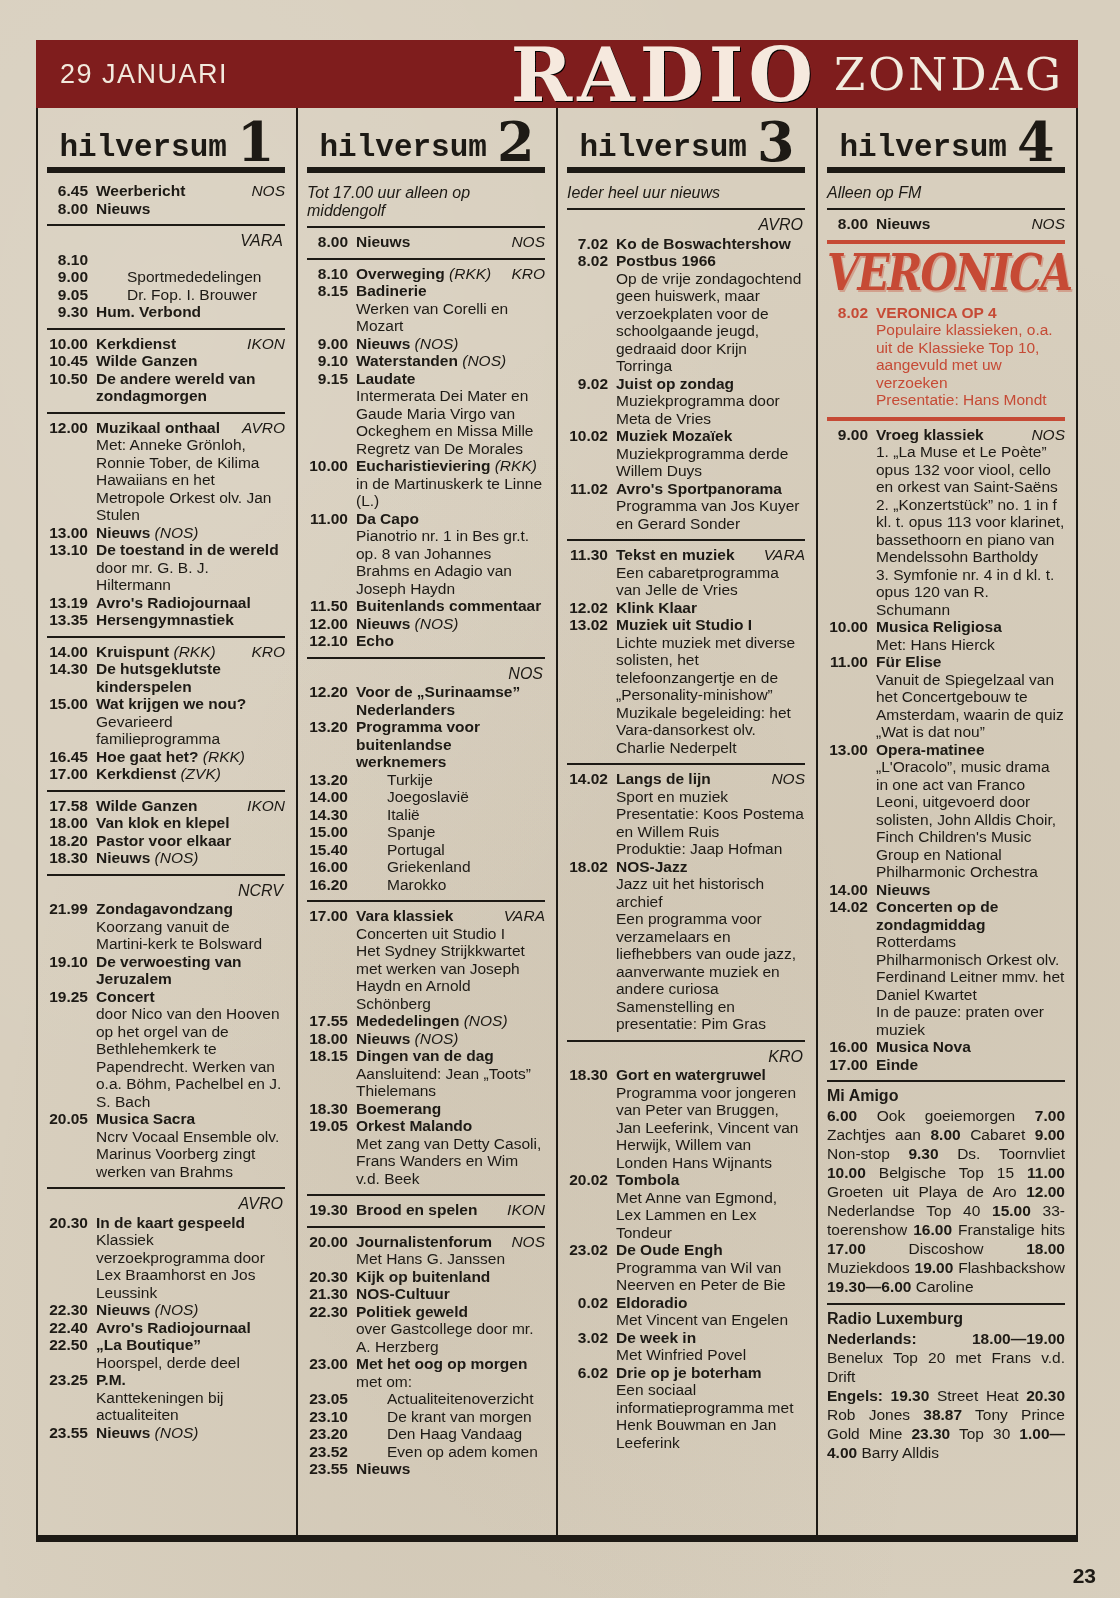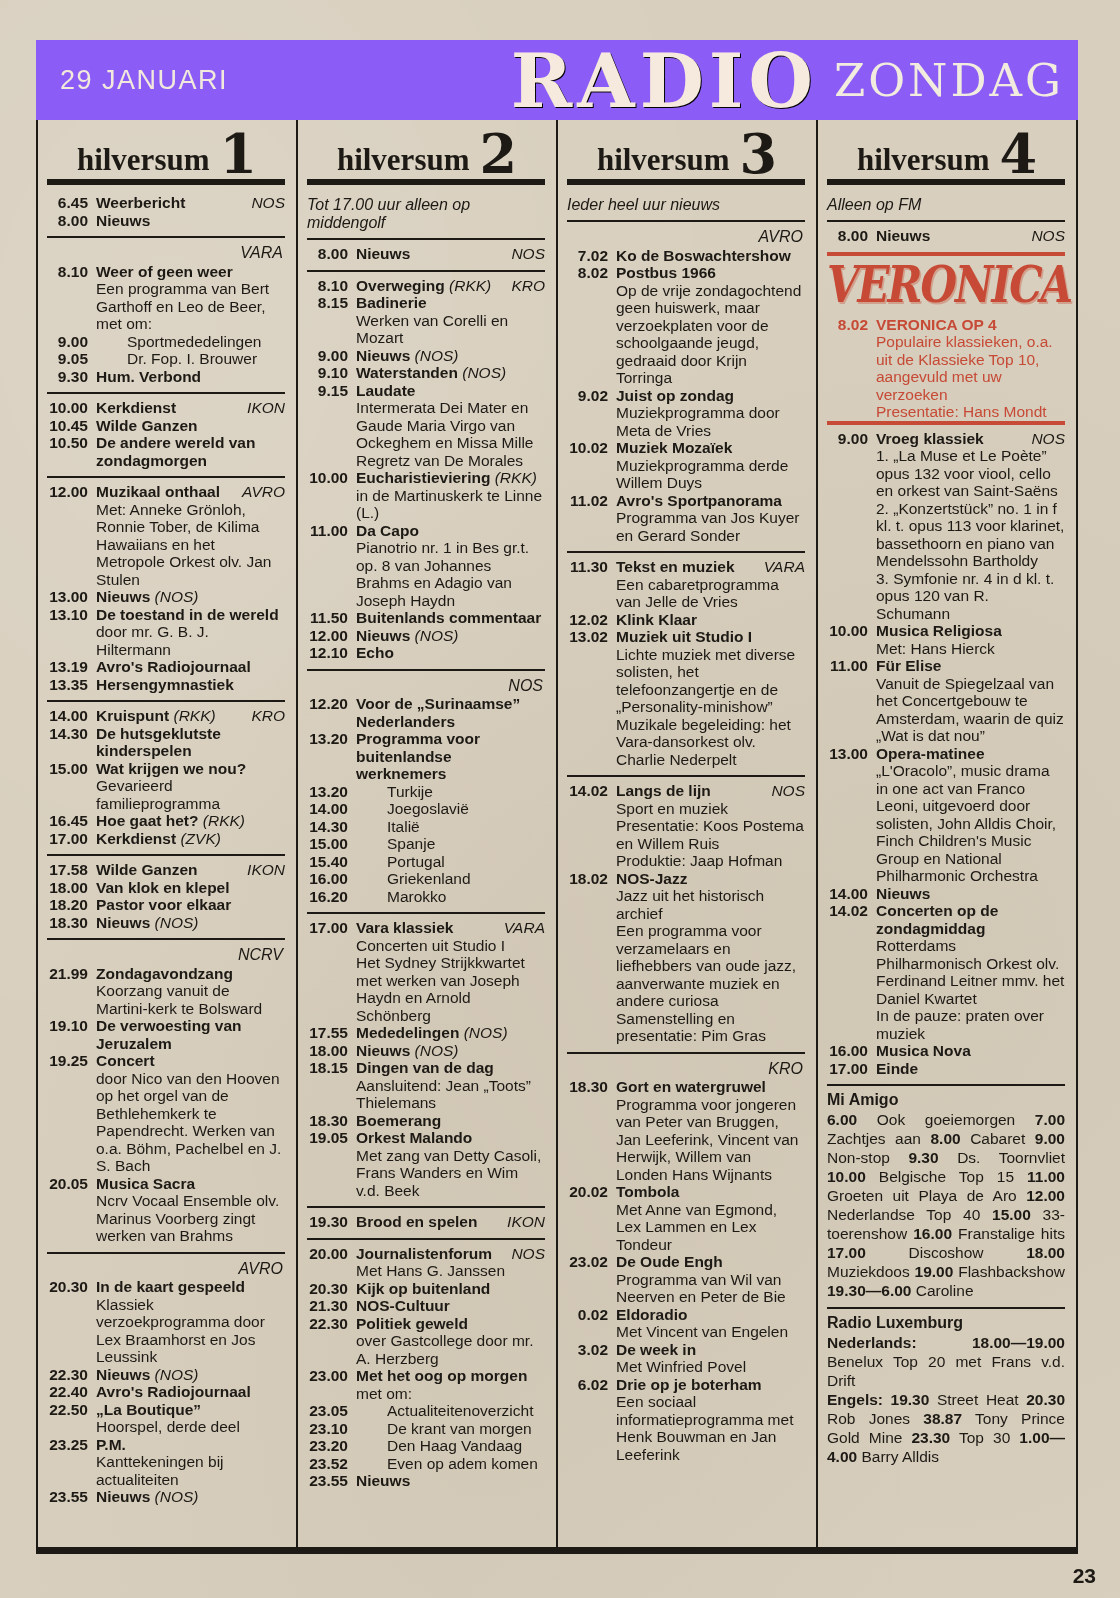--- a/index.html
+++ b/index.html
@@ -15,21 +15,21 @@
     background-image:
       radial-gradient(ellipse at 15% 20%, rgba(255,255,255,.10), transparent 45%),
       radial-gradient(ellipse at 80% 60%, rgba(120,100,70,.07), transparent 55%),
       radial-gradient(ellipse at 40% 85%, rgba(120,100,70,.06), transparent 50%);
     color:var(--ink);
     font-family:"Liberation Sans", sans-serif;
   }
   .frame{position:absolute;left:36px;top:40px;width:1042px;}
   
   .masthead{
-    height:80px;background:#8b5cf6;color:#f2e9dd;
+    height:68px;background:#7f1d1d;color:#f2e9dd;
     display:flex;align-items:center;box-sizing:border-box;padding:0 14px 0 24px;
   }
   .mast-date{font-size:27px;letter-spacing:1.5px;font-weight:400;}
   .mast-radio{
     margin-left:auto;font-family:"DejaVu Serif", serif;font-weight:bold;
     font-size:74px;letter-spacing:5px;line-height:1;color:#f6e9de;
     text-shadow:1px 1px 0 #000;transform:scaleY(1.02);
   }
   .mast-day{
     font-family:"DejaVu Serif", serif;font-size:45px;letter-spacing:3px;
@@ -42,21 +42,21 @@
     border-bottom:7px solid var(--ink);
     min-height:1434px;box-sizing:border-box;
   }
   .col{flex:1 1 0;border-right:2px solid var(--ink);box-sizing:border-box;
        padding:0 11px 10px 9px;min-width:0;}
   .col:last-child{border-right:none;}
   .station{
     display:flex;align-items:flex-end;justify-content:center;gap:10px;
     padding:13px 2px 4px;border-bottom:6px solid var(--ink);margin-bottom:4px;
   }
-  .station-name{font-family:Liberation Serif, serif;font-weight:bold;font-size:31px;line-height:1;}
+  .station-name{font-family:Liberation Mono, monospace;font-weight:bold;font-size:31px;line-height:1;}
   .station-number{font-family:"DejaVu Serif", serif;font-weight:bold;font-size:54px;line-height:.78;letter-spacing:-2px;}
   .intro{
     font-style:italic;font-size:16px;line-height:18px;padding:7px 0 6px;
     border-bottom:2px solid var(--ink);font-weight:500;
   }
   .sec{padding:5px 0 7px;}
   .sec + .sec{border-top:2px solid var(--ink);}
   .net{ text-align:right;font-style:italic;font-size:16px;font-weight:500;padding:1px 2px 1px 0;line-height:17.5px;}
   
   .entry{display:flex;}
@@ -64,21 +64,21 @@
         padding-right:8px;font-weight:bold;font-size:15.5px;line-height:17.5px;}
   .ebody{flex:1;font-size:15.5px;line-height:17.5px;min-width:0;}
   .etitle{font-weight:bold;}
   .etitle.plain{font-weight:normal;margin-left:31px;}
   .suffix{font-style:italic;font-weight:normal;}
   .rlabel{float:right;font-style:italic;font-weight:500;font-size:15.5px;padding-left:4px;}
   .desc{font-weight:normal;}
   
   .sec.veronica{
     border-top:4px solid var(--red);border-bottom:4px solid var(--red);
-    color:var(--red);padding:4px 0 0;
+    color:var(--red);padding:4px 0 8px;
   }
   .veronica + .sec{border-top:none;}
   .vlogo{
     font-family:"DejaVu Serif", serif;font-weight:bold;font-style:italic;
     font-size:42px;letter-spacing:-2px;text-align:center;line-height:1.15;
     transform:scaleY(1.18);transform-origin:center;
     text-shadow:1.5px 1.5px 0 rgba(198,74,53,.35);
     margin:2px 0 6px;
   }
   
@@ -114,24 +114,20 @@
             <div class="time">8.00</div>
             <div class="ebody">
               <div class="tline"><span class="etitle">Nieuws</span></div>
             </div>
           </div>
         </div>
         <div class="sec">
           <div class="net">VARA</div>
           <div class="entry">
             <div class="time">8.10</div>
-            <div class="ebody">
-              <div class="tline"><span class="etitle">Weer of geen weer</span></div>
-              <div class="desc">Een programma van Bert Garthoff en Leo de Beer, met om:</div>
-            </div>
           </div>
           <div class="entry">
             <div class="time">9.00</div>
             <div class="ebody">
               <div class="tline"><span class="etitle plain">Sportmededelingen</span></div>
             </div>
           </div>
           <div class="entry">
             <div class="time">9.05</div>
             <div class="ebody">

